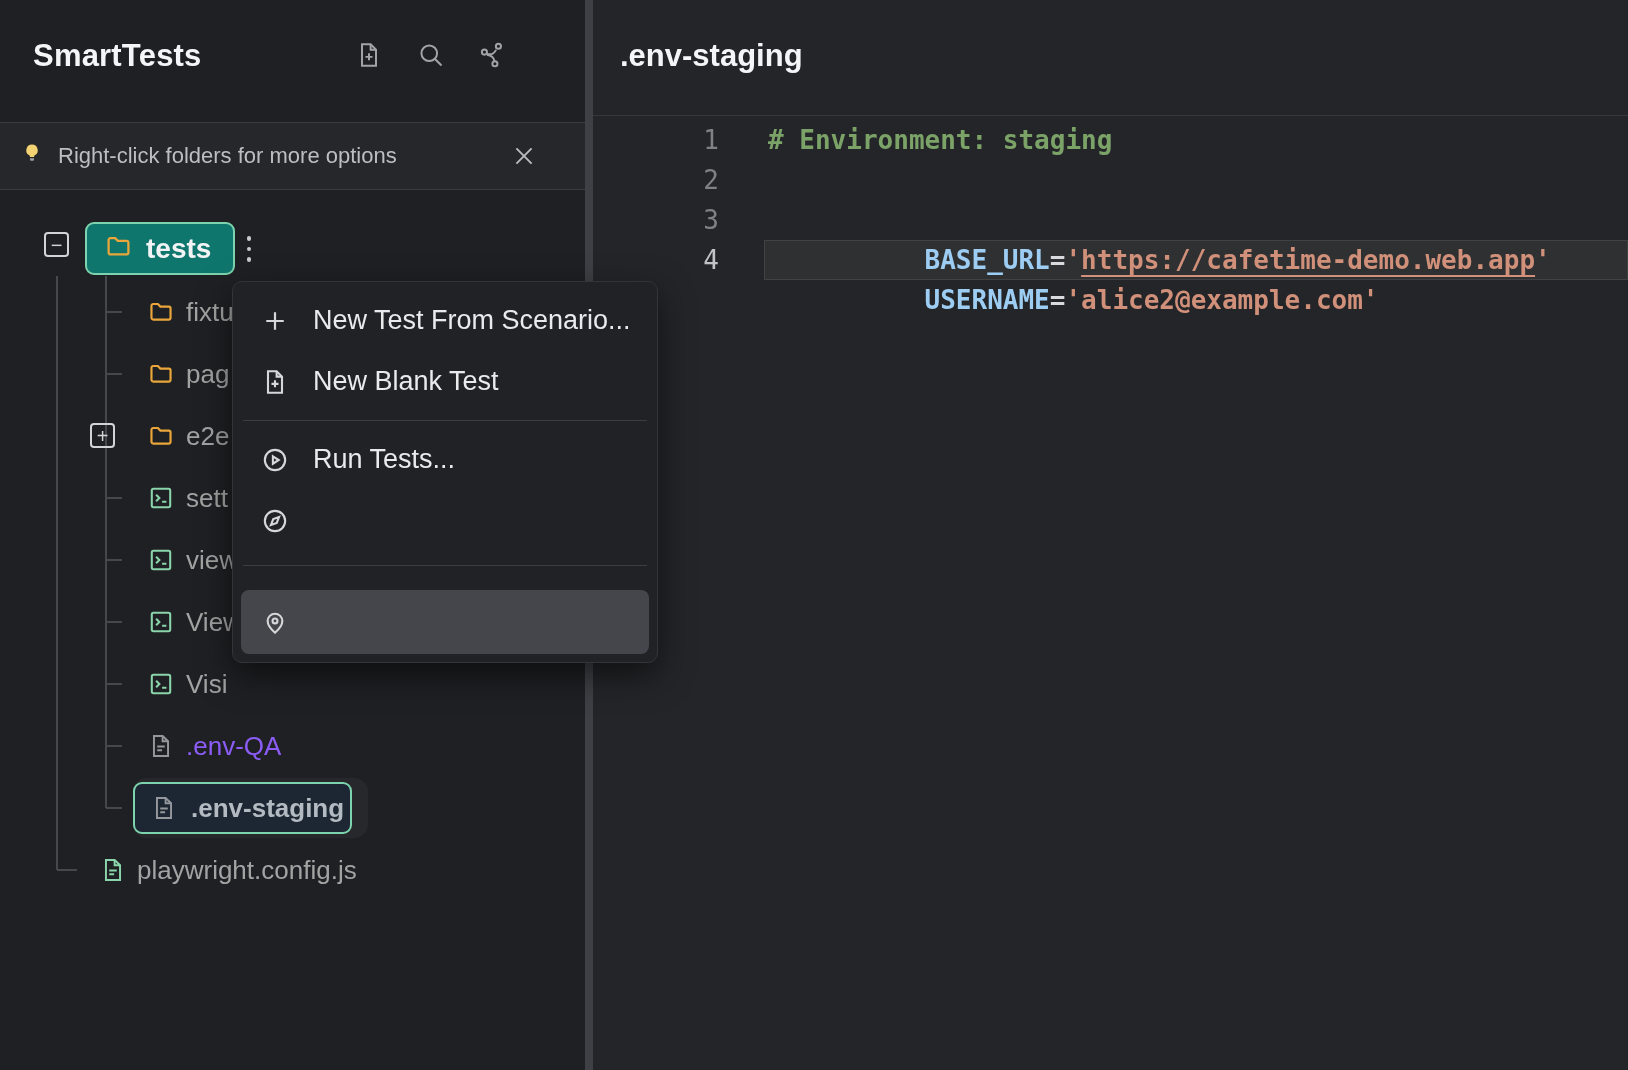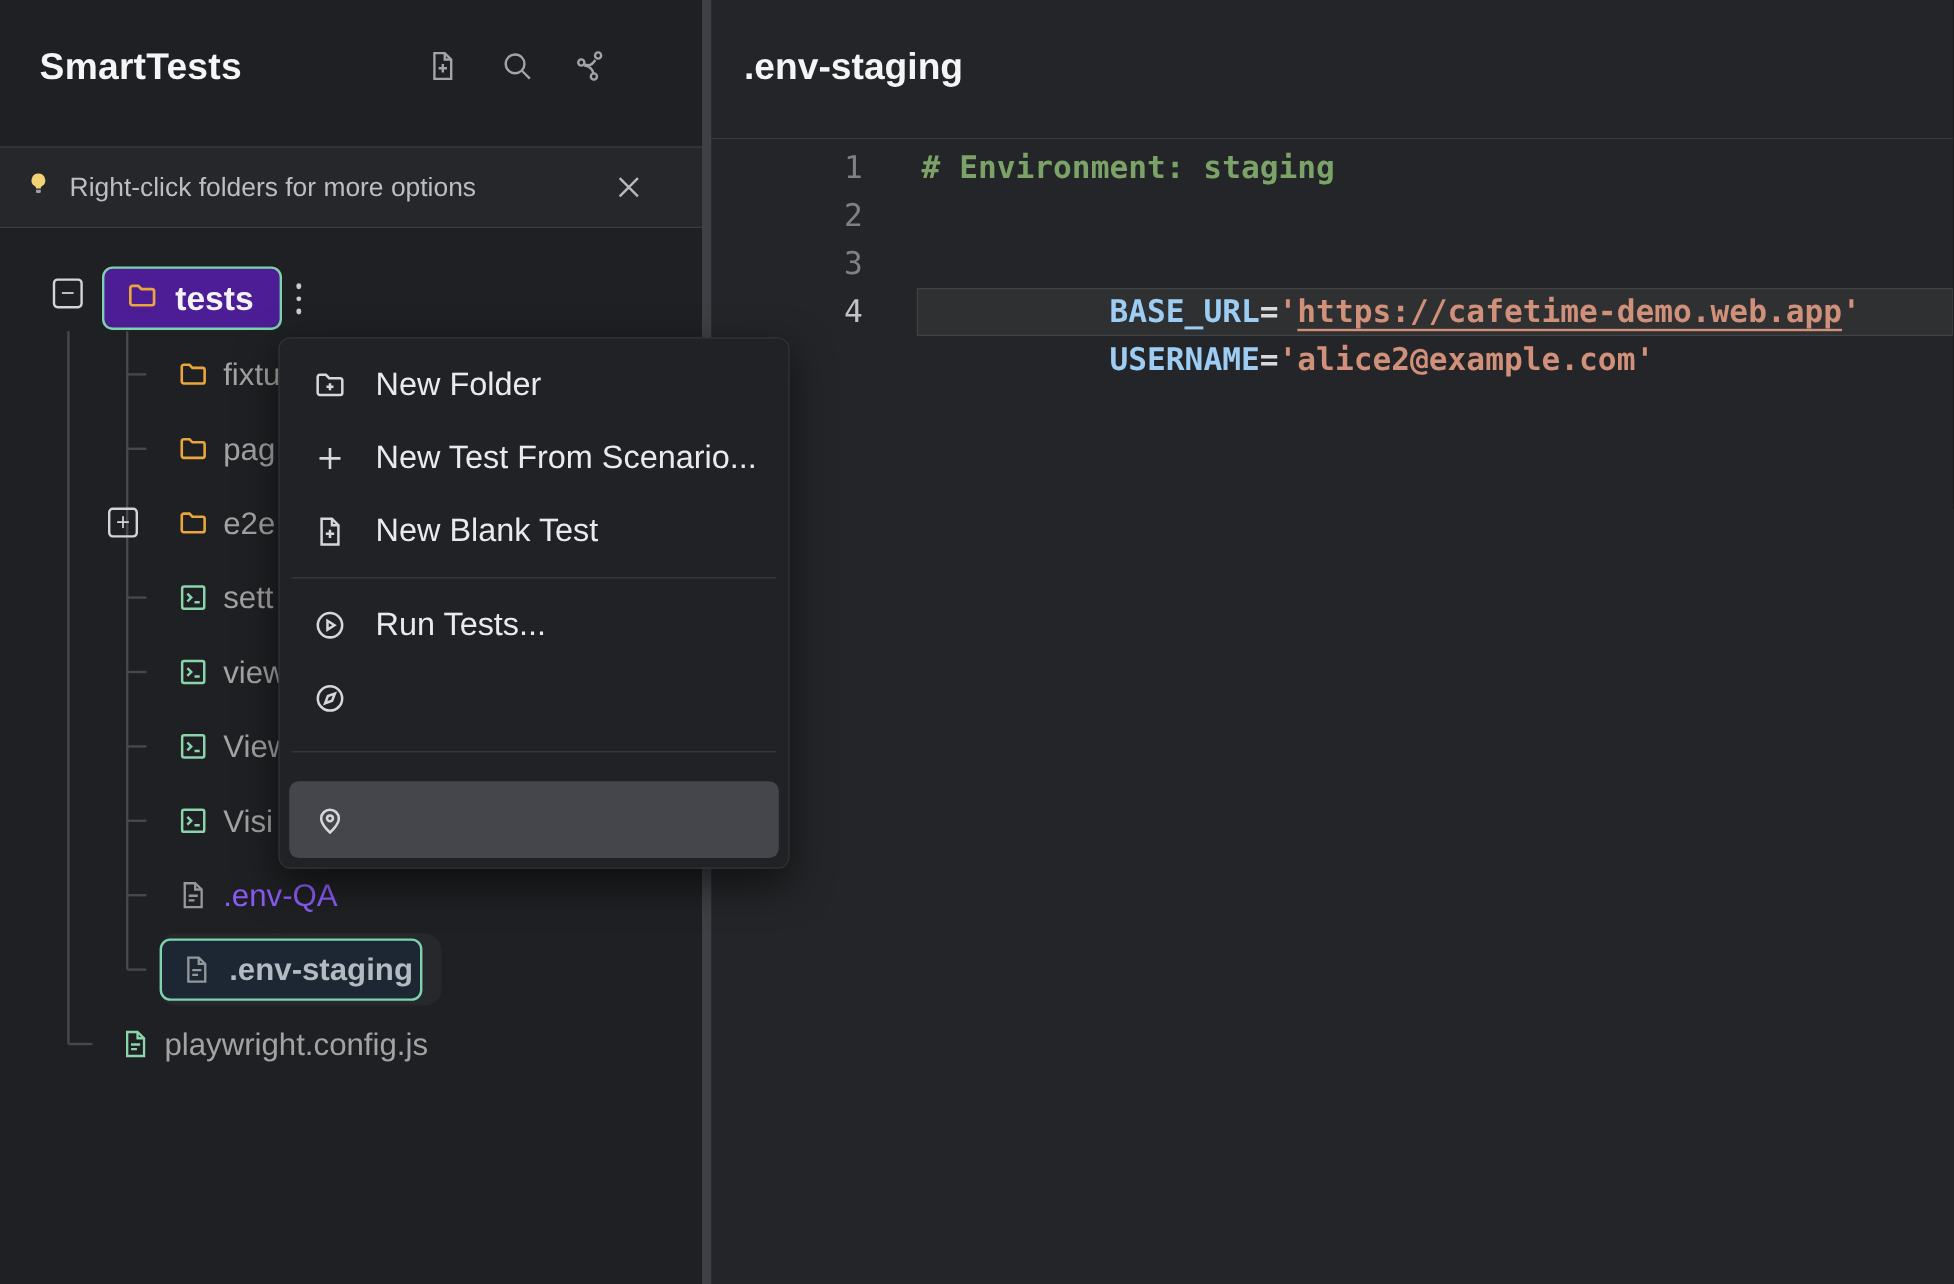--- a/index.html
+++ b/index.html
@@ -36,21 +36,21 @@
 
   .expander {
     position:absolute; width:25px; height:25px; border:2px solid #d3d4d6; border-radius:4px;
     color:#d3d4d6; display:flex; align-items:center; justify-content:center;
     font-size:20px; line-height:1; cursor:pointer; background:transparent;
   }
 
   .tests-pill {
     position:absolute; left:85px; top:222px; height:53px;
     display:flex; align-items:center; gap:14px; padding:0 22px 0 18px;
-    background:#4c1d95; border:2px solid #7dd3ad; border-radius:9px; cursor:pointer;
+    background:#0f766e; border:2px solid #7dd3ad; border-radius:9px; cursor:pointer;
   }
   .tests-pill .lbl { font-size:28px; font-weight:bold; color:#f2f3f4; }
 
   .kebab { position:absolute; left:238px; top:228px; width:22px; height:42px;
     display:flex; flex-direction:column; align-items:center; justify-content:center; gap:6px; cursor:pointer; }
   .kebab i { width:4.5px; height:4.5px; border-radius:50%; background:#c9cacc; }
 
   .row { position:absolute; left:0; width:585px; height:62px; }
   .row .icon { position:absolute; left:148px; top:18px; width:26px; height:26px; }
   .row .lbl  { position:absolute; left:186px; top:0; line-height:62px; font-size:26px; color:#a3a3a3; white-space:nowrap; }
@@ -308,29 +308,20 @@
         <span class="src">
           <span class="tok-key">USERNAME</span><span class="tok-op">=</span><span class="tok-str">'alice2@example.com'</span>
         </span>
       </div>
     </div>
   </div>
 
   <div class="menu">
     <div class="menu-item">
       <span class="mi">
-        <svg viewBox="0 0 24 24" fill="none" stroke="currentColor" stroke-width="1.8" width="28" height="28">
-          <path d="M3.2 6.2a1.6 1.6 0 0 1 1.6-1.6h4.3l2.3 2.4h7.8a1.6 1.6 0 0 1 1.6 1.6v8.8a1.6 1.6 0 0 1-1.6 1.6H4.8a1.6 1.6 0 0 1-1.6-1.6z"></path>
-          <path d="M12 10.6v5M9.5 13.1h5"></path>
-        </svg>
-      </span>
-      <span>New Folder</span>
-    </div>
-    <div class="menu-item">
-      <span class="mi">
         <svg viewBox="0 0 24 24" fill="none" stroke="currentColor" stroke-width="1.9" width="28" height="28">
             <path d="M12 4.5v15M4.5 12h15"></path>
           </svg>
       </span>
       <span>New Test From Scenario...</span>
     </div>
     <div class="menu-item">
       <span class="mi">
         <svg viewBox="0 0 24 24" fill="none" stroke="currentColor" stroke-width="1.8" width="28" height="28">
           <path d="M6 2.8h7.4L18 7.4v13.8H6z"></path>

